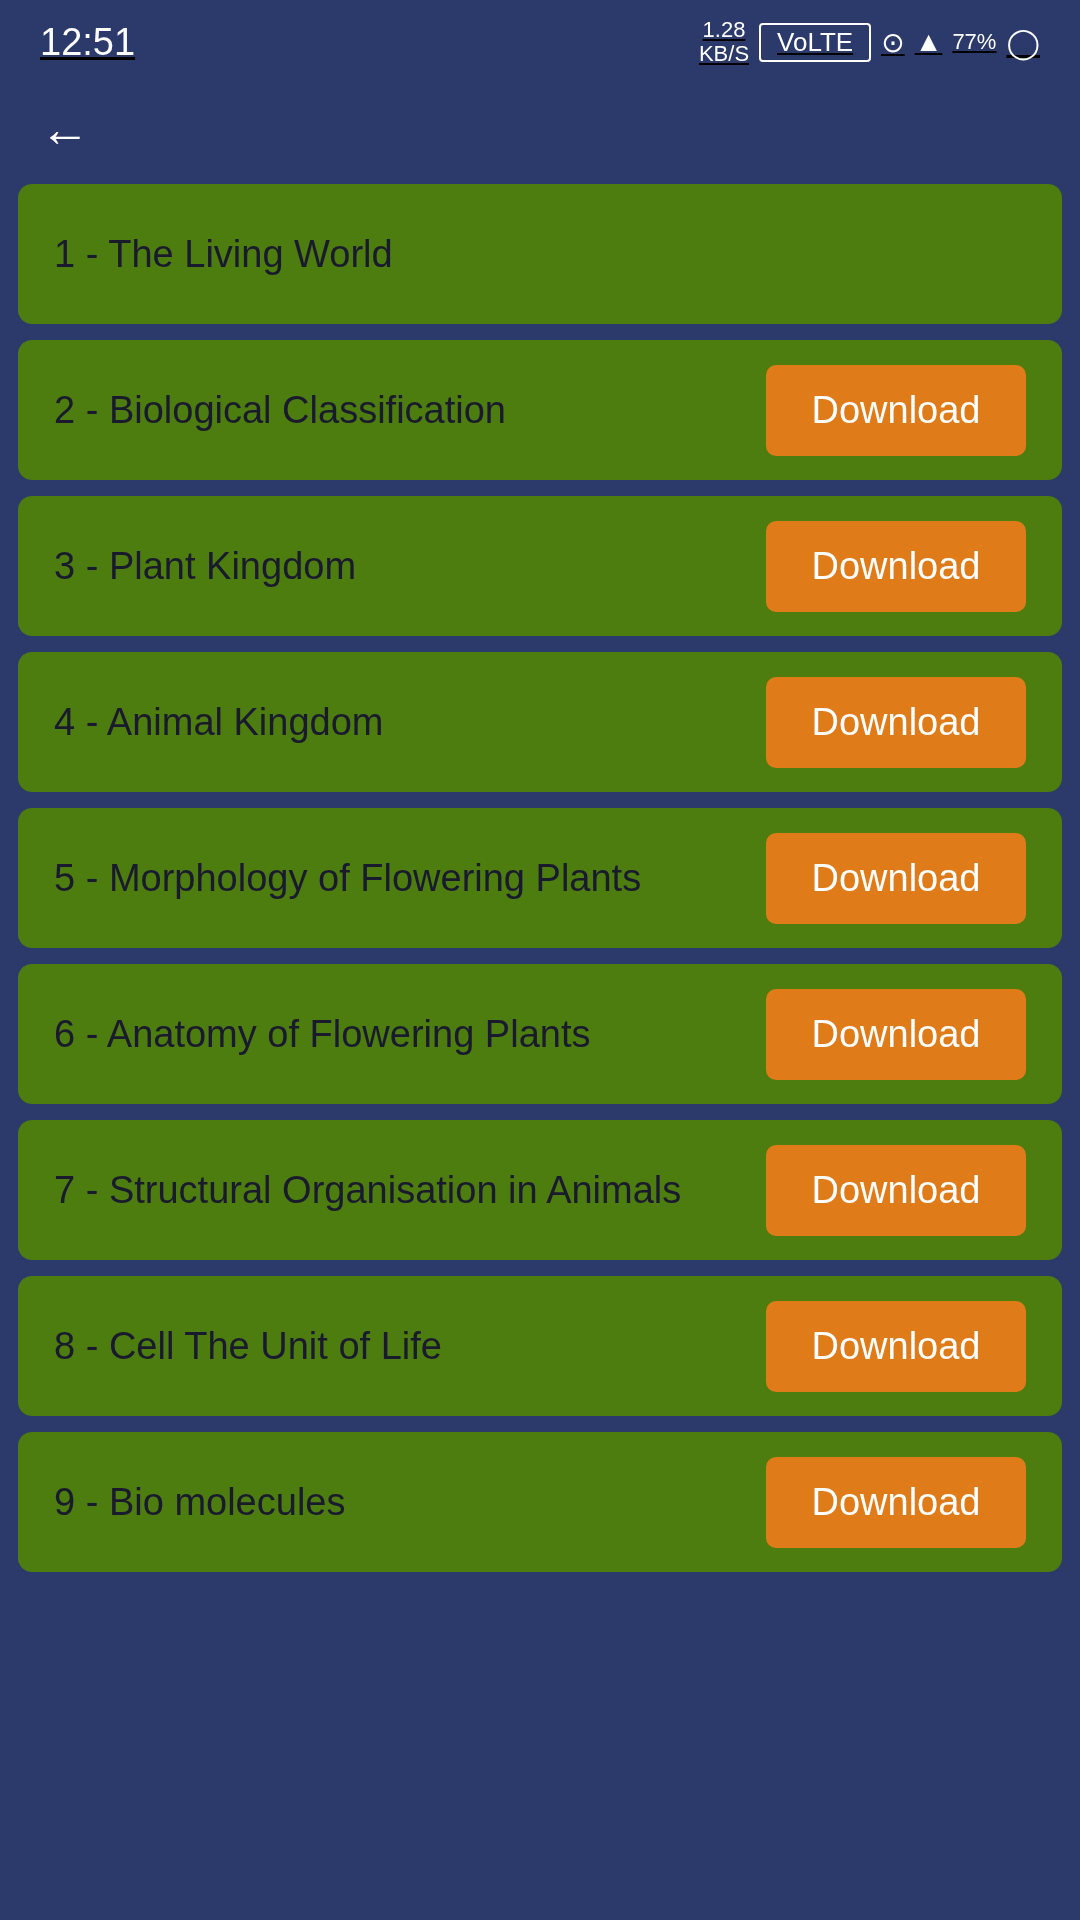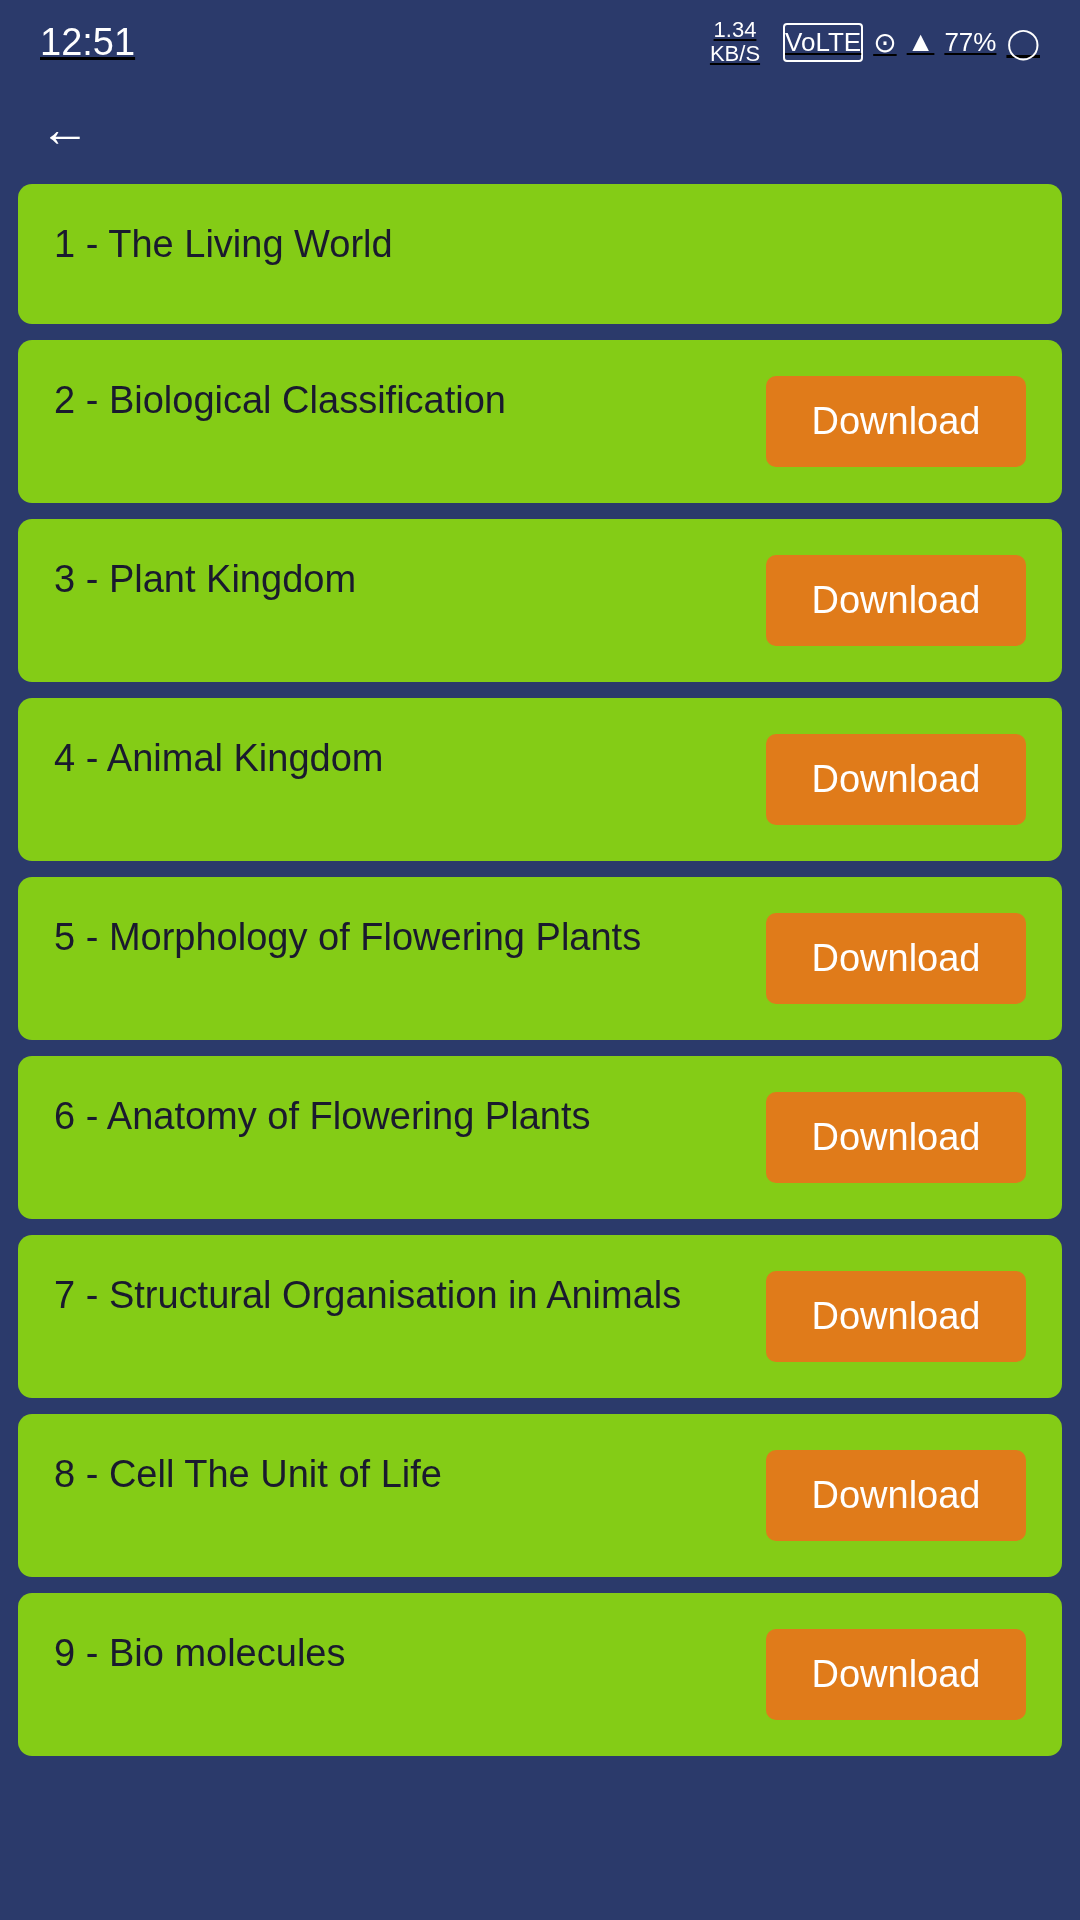--- a/index.html
+++ b/index.html
@@ -69,25 +69,25 @@
 
     .content-area {
       background-color: #2b3a6b;
       padding: 0 18px 30px 18px;
       display: flex;
       flex-direction: column;
       gap: 16px;
     }
 
     .list-item {
-      background-color: #84cc16;
+      background-color: #4d7c0f;
       border-radius: 14px;
-      padding: 36px 36px;
+      padding: 24px 36px;
       display: flex;
-      align-items: flex-start;
+      align-items: center;
       justify-content: space-between;
       min-height: 140px;
     }
 
     .item-label {
       color: #1a1a2e;
       font-size: 38px;
       font-weight: 400;
       flex: 1;
       padding-right: 20px;
@@ -121,26 +121,26 @@
       min-width: 260px;
       text-align: center;
     }
   </style>
 </head>
 <body>
 
 <div class="status-bar">
   <span class="status-time">12:51</span>
   <div class="status-icons">
-    <span class="speed" style="white-space:pre; font-size:22px; text-align:center;">1.34
+    <span class="speed" style="white-space:pre; font-size:22px; text-align:center;">1.28
 KB/S</span>
-    <span style="font-size:26px; border:2px solid white; padding:2px 0; border-radius:4px;margin-left:13px;">VoLTE</span>
+    <span style="font-size:26px; border:2px solid white; padding:2px 16px; border-radius:4px;">VoLTE</span>
     <span>⊙</span>
     <span>▲</span>
-    <span style="font-size:26px;">77%</span>
+    <span style="font-size:22px;">77%</span>
     <span style="font-size:30px;">◯</span>
   </div>
 </div>
 
 <div class="header">
   <span class="back-button">←</span>
 </div>
 
 <div class="content-area" id="list-container">
 <div class="list-item">

